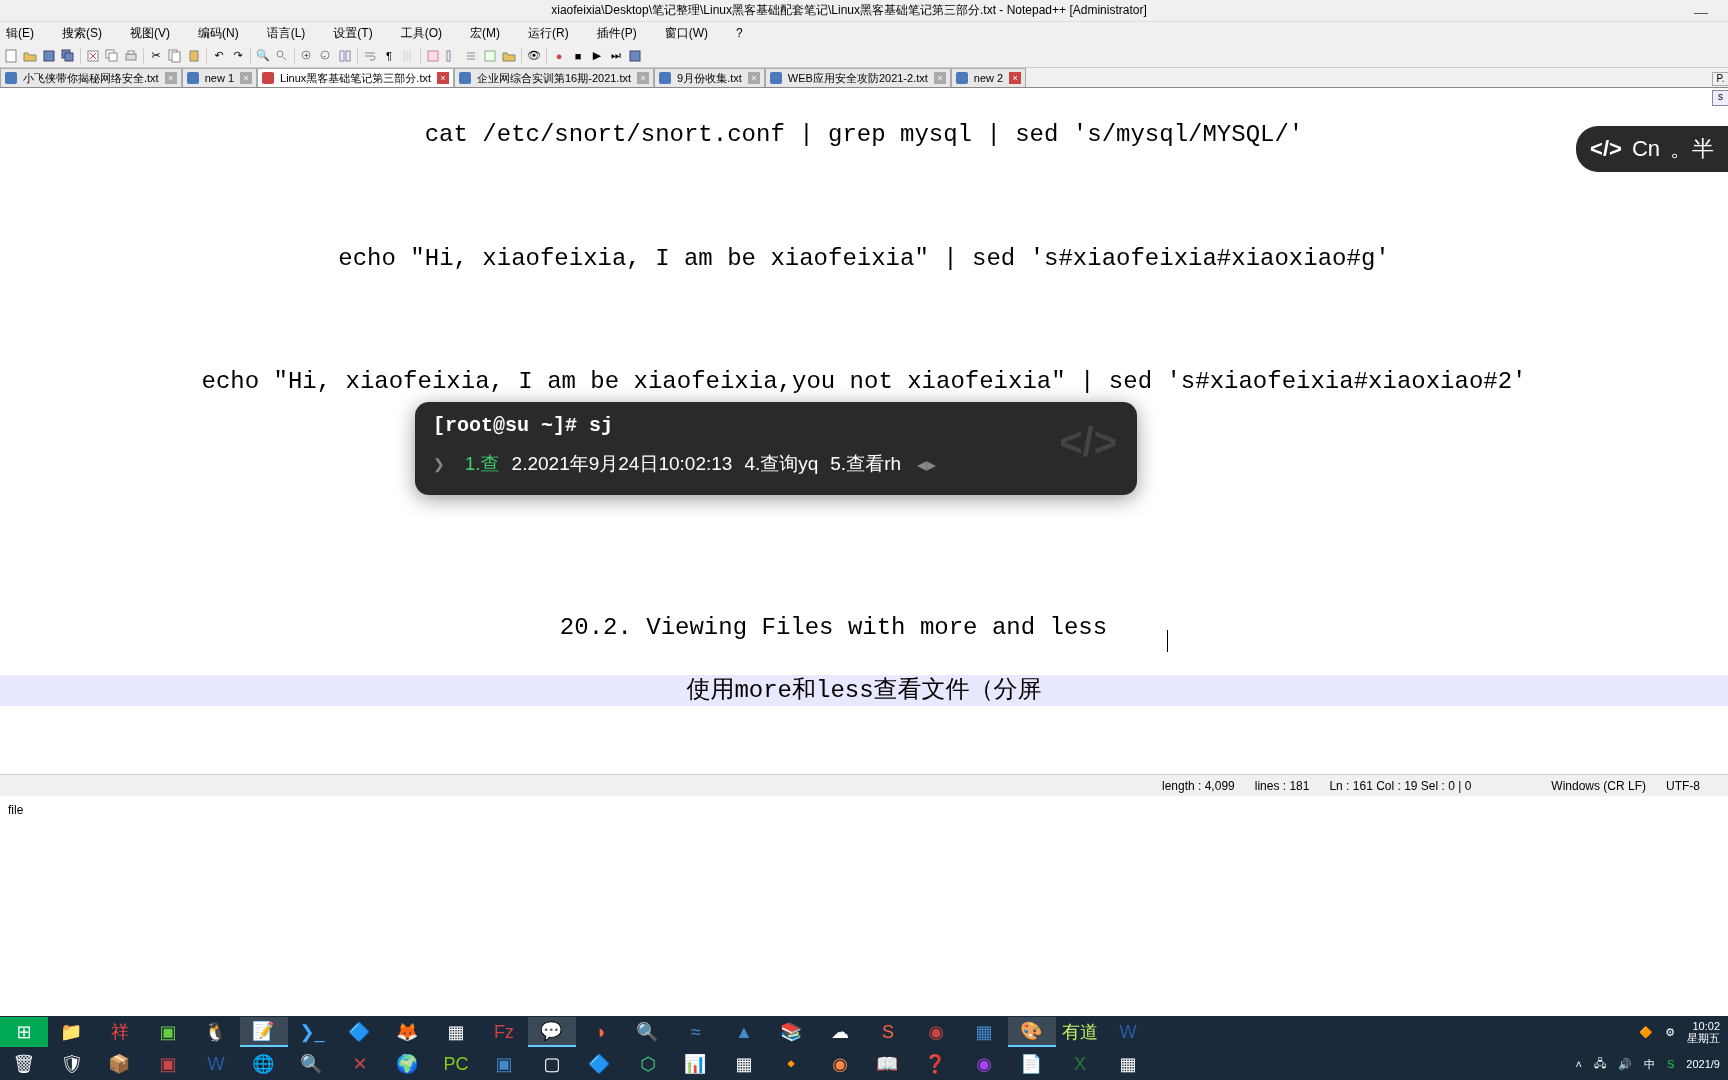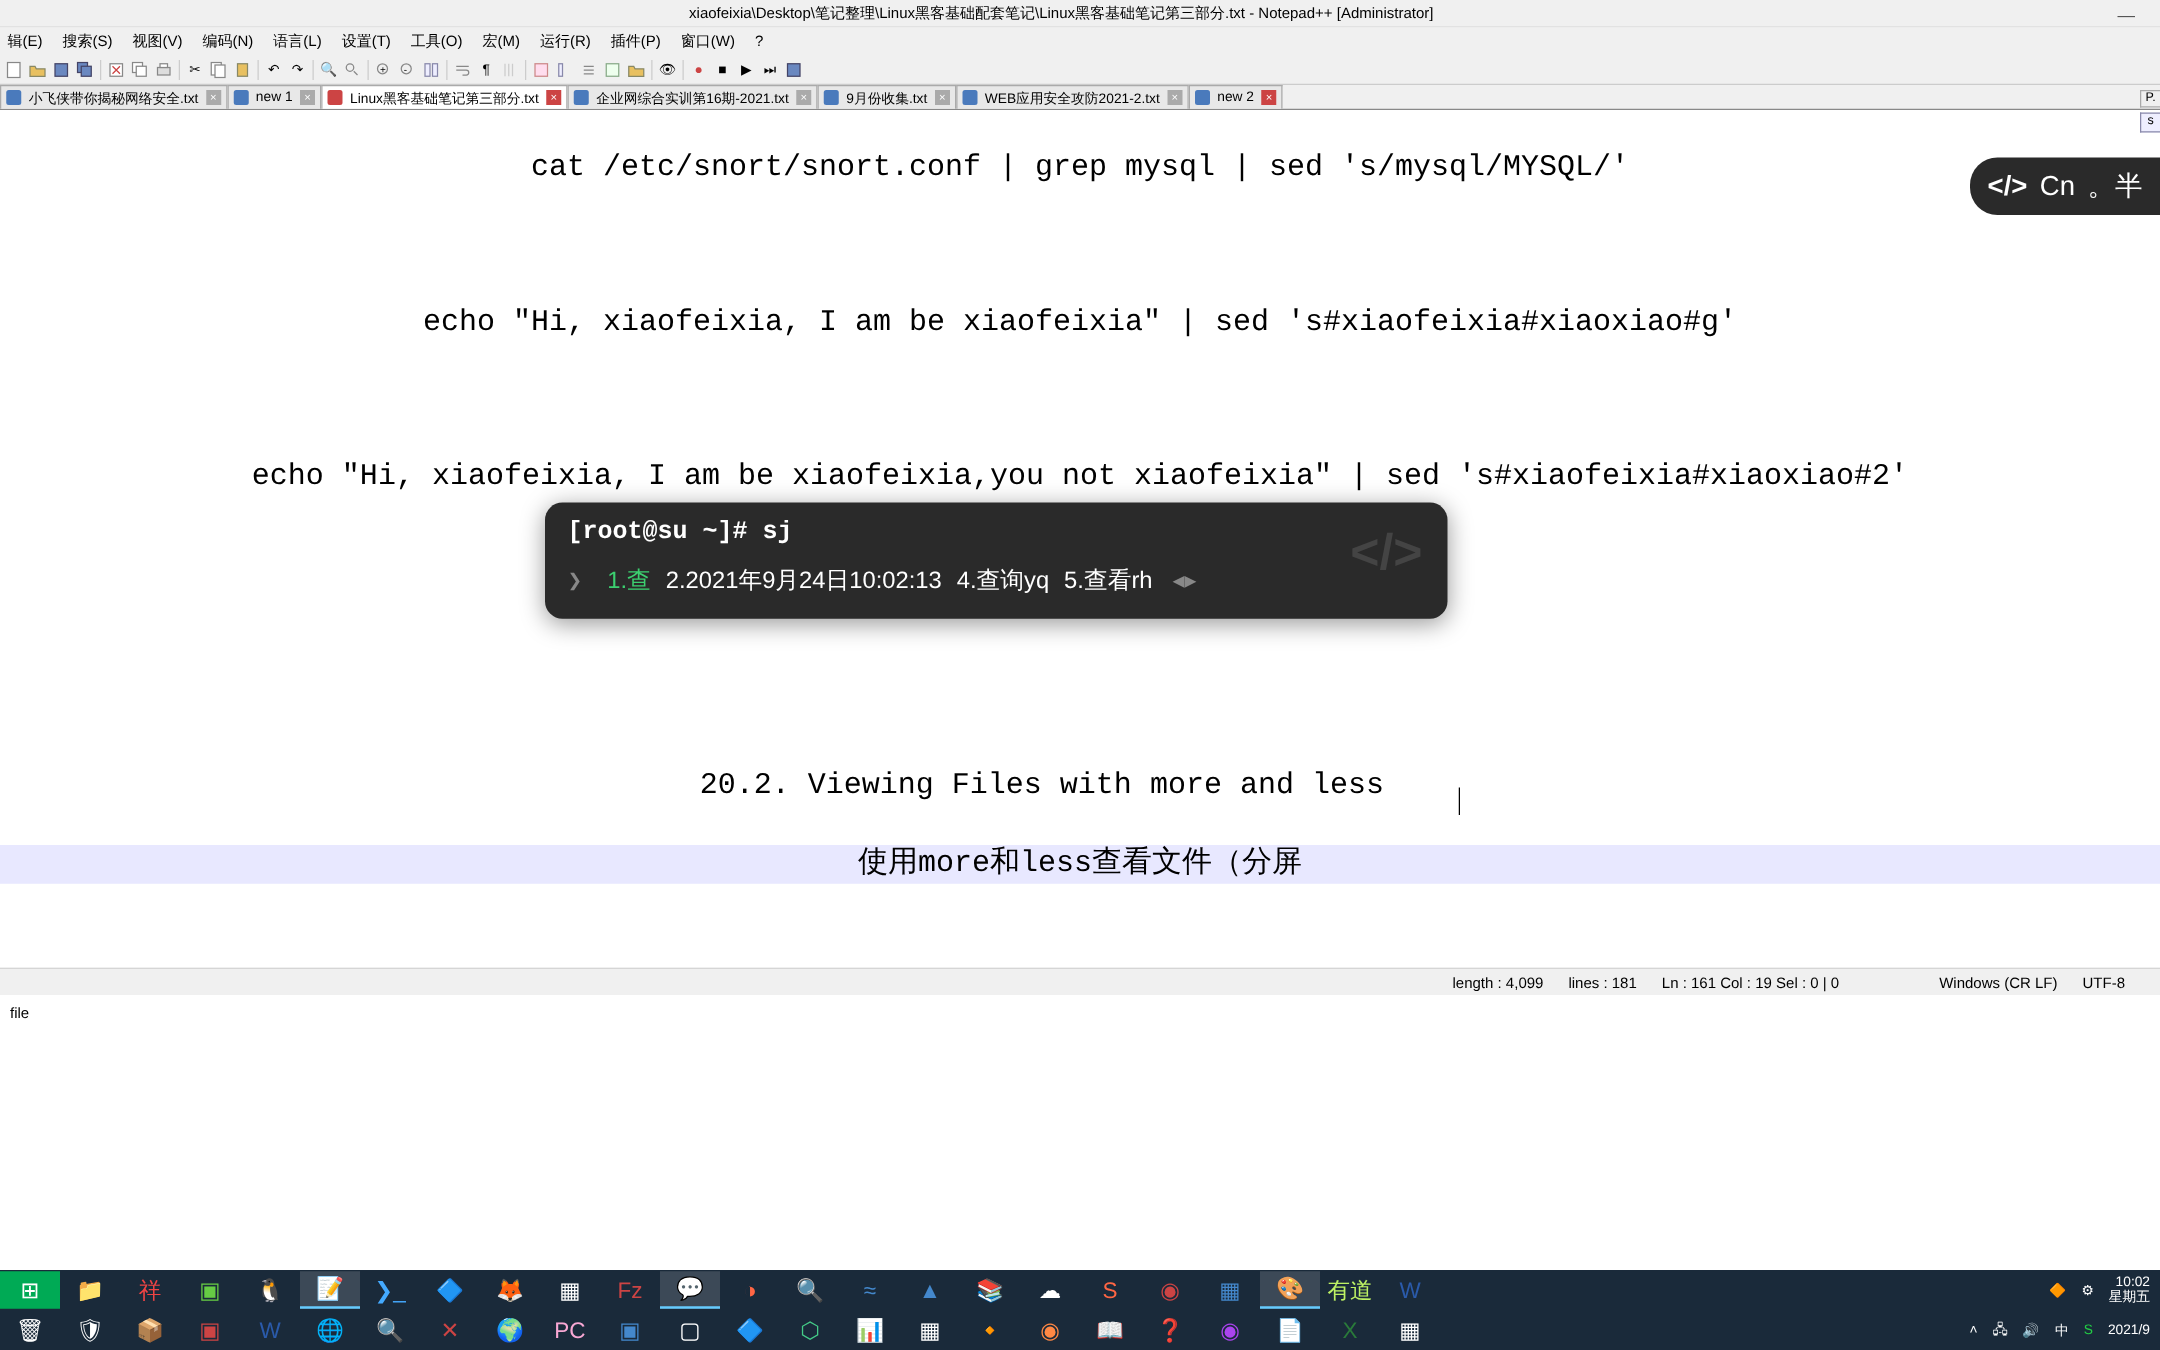--- a/index.html
+++ b/index.html
@@ -3,21 +3,21 @@
 <meta charset="utf-8">
 <style>
 * { margin: 0; padding: 0; box-sizing: border-box; }
 body { font-family: "Microsoft YaHei", sans-serif; font-size: 13px; overflow: hidden; width: 1728px; height: 1080px; position: relative; background: #fff; }
 
 .titlebar { height: 22px; background: #f0f0f0; display: flex; align-items: center; padding-left: 4px; border-bottom: 1px solid #ddd; text-align: center; }
 .titlebar-text { font-size: 12px; color: #000; flex: 1; }
 .titlebar-btns { display: flex; gap: 12px; padding-right: 20px; }
 .titlebar-btn { width: 14px; height: 14px; font-size: 14px; color: #555; cursor: pointer; }
 
-.menubar { height: 22px; background: #f0f0f0; display: flex; align-items: center; padding-left: 0; gap: 4px; font-size: 12px; }
+.menubar { height: 22px; background: #f0f0f0; display: flex; align-items: center; padding-left: 0; gap: 16px; font-size: 12px; }
 .menubar span { padding: 2px 6px; cursor: pointer; }
 
 .toolbar { height: 24px; background: #f0f0f0; display: flex; align-items: center; padding: 0 2px; gap: 1px; border-bottom: 1px solid #ccc; }
 .tool-btn { width: 18px; height: 18px; border: 1px solid transparent; display: inline-flex; align-items: center; justify-content: center; font-size: 11px; cursor: pointer; }
 .tool-sep { width: 1px; height: 16px; background: #ccc; margin: 0 2px; }
 
 .tabs { height: 20px; background: #f0f0f0; display: flex; align-items: flex-end; border-bottom: 1px solid #888; }
 .tab { height: 19px; padding: 0 4px; display: flex; align-items: center; font-size: 11px; background: #e8e8e8; border: 1px solid #aaa; border-bottom: none; margin-right: 0; cursor: pointer; gap: 6px; }
 .tab.active { background: #fff; }
 .tab-icon { width: 12px; height: 12px; background: #8a5c2e; border-radius: 2px; display:inline-block; }
@@ -33,21 +33,21 @@
 .statusbar { height: 22px; background: #f0f0f0; border-top: 1px solid #ccc; display: flex; align-items: center; font-size: 12px; padding: 0 8px; }
 .statusbar .sb-left { flex: 1; margin-top: 48px; }
 .statusbar .sb-item { margin-right: 20px; }
 
 .taskbar { position: absolute; bottom: 0; left: 0; right: 0; height: 64px; background: #1a2a3a; display: flex; flex-direction: column; }
 .tb-row { height: 32px; display: flex; align-items: center; }
 .tb-icon { width: 48px; height: 30px; display: flex; align-items: center; justify-content: center; cursor: pointer; font-size: 18px; color: #fff; }
 .tb-icon.active { background: rgba(255,255,255,0.15); border-bottom: 2px solid #6cf; }
 .tb-tray { margin-left: auto; display: flex; align-items: center; gap: 12px; padding-right: 8px; color: #fff; font-size: 11px; }
 
-.ime-panel { position: absolute; top: 402px; left: 436px; width: 722px; height: 93px; background: #2a2a2a; border-radius: 14px; color: #fff; padding: 12px 18px; box-shadow: 0 4px 20px rgba(0,0,0,0.4); }
+.ime-panel { position: absolute; top: 402px; left: 415px; width: 722px; height: 93px; background: #2a2a2a; border-radius: 14px; color: #fff; padding: 12px 18px; box-shadow: 0 4px 20px rgba(0,0,0,0.4); }
 .ime-prompt { font-family: "Courier New", monospace; font-size: 20px; font-weight: bold; }
 .ime-cand { margin-top: 14px; font-size: 19px; display: flex; gap: 12px; align-items: center; }
 .ime-cand .sel { color: #3cd070; }
 .ime-chev { font-size: 14px; color: #888; margin-right: 8px; }
 .ime-arrows { margin-left: 4px; color: #888; }
 .ime-logo { position: absolute; right: 20px; top: 18px; font-size: 40px; color: #444; font-weight: bold; }
 
 .float-widget { position: absolute; top: 126px; right: 0; background: #2a2a2a; color: #fff; border-radius: 22px 0 0 22px; padding: 8px 14px; display: flex; align-items: center; gap: 10px; font-size: 22px; }
 .float-widget .icn { font-weight: bold; }
 
@@ -337,21 +337,21 @@
   <div class="tb-row">
     <div class="tb-icon">🗑</div>
     <div class="tb-icon">🛡</div>
     <div class="tb-icon">📦</div>
     <div class="tb-icon" style="color:#c44">▣</div>
     <div class="tb-icon" style="color:#2a5aaa">W</div>
     <div class="tb-icon">🌐</div>
     <div class="tb-icon">🔍</div>
     <div class="tb-icon" style="color:#c44">✕</div>
     <div class="tb-icon">🌍</div>
-    <div class="tb-icon" style="color:#f9a8d4">PC</div>
+    <div class="tb-icon" style="color:#84cc16">PC</div>
     <div class="tb-icon" style="color:#48c">▣</div>
     <div class="tb-icon">▢</div>
     <div class="tb-icon">🔷</div>
     <div class="tb-icon" style="color:#4c8">⬡</div>
     <div class="tb-icon">📊</div>
     <div class="tb-icon">▦</div>
     <div class="tb-icon">🔸</div>
     <div class="tb-icon" style="color:#f84">◉</div>
     <div class="tb-icon">📖</div>
     <div class="tb-icon">❓</div>

